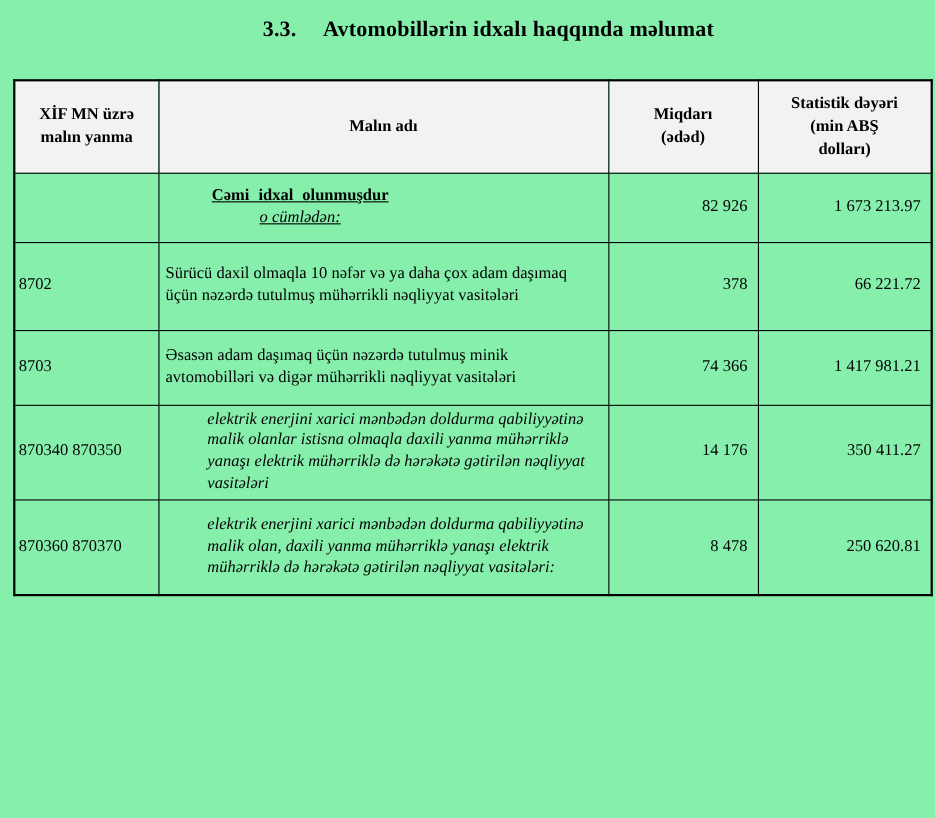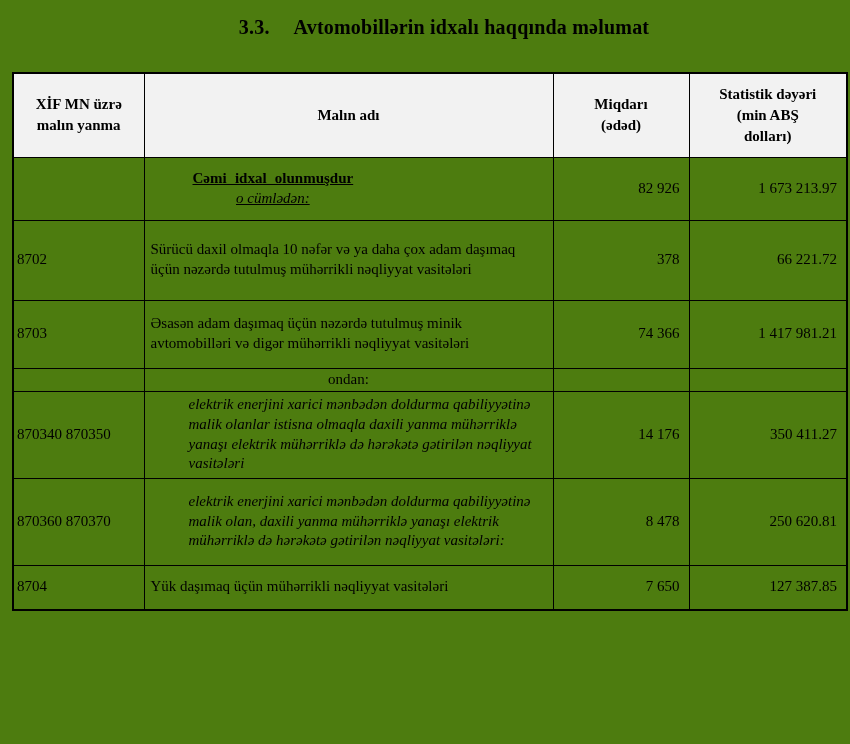--- a/index.html
+++ b/index.html
@@ -6,21 +6,21 @@
     margin: 0;
     padding: 0;
     background: #ffffff;
     font-family: "Liberation Serif", "DejaVu Serif", serif;
     color: #000000;
   }
   .page {
     position: relative;
     width: 850px;
     height: 744px;
-    background: #4d7c0f;
+    background: #86efac;
     overflow: hidden;
   }
   .title {
     position: absolute;
     top: 16px;
     left: 0;
     width: 850px;
     text-align: center;
     padding-left: 38px;
     box-sizing: border-box;
@@ -130,40 +130,28 @@
           <td class="name">Sürücü daxil olmaqla 10 nəfər və ya daha çox adam daşımaq üçün nəzərdə tutulmuş mühərrikli nəqliyyat vasitələri</td>
           <td class="qty">378</td>
           <td class="val">66 221.72</td>
         </tr>
         <tr class="normal">
           <td class="code">8703</td>
           <td class="name">Əsasən adam daşımaq üçün nəzərdə tutulmuş minik avtomobilləri və digər mühərrikli nəqliyyat vasitələri</td>
           <td class="qty">74 366</td>
           <td class="val">1 417 981.21</td>
         </tr>
-        <tr class="subheader">
-          <td class="code"></td>
-          <td class="name">ondan:</td>
-          <td class="qty"></td>
-          <td class="val"></td>
-        </tr>
         <tr class="italic">
           <td class="code">870340 870350</td>
           <td class="name">elektrik enerjini xarici mənbədən doldurma qabiliyyətinə malik olanlar istisna olmaqla daxili yanma mühərriklə yanaşı elektrik mühərriklə də hərəkətə gətirilən nəqliyyat vasitələri</td>
           <td class="qty">14 176</td>
           <td class="val">350 411.27</td>
         </tr>
         <tr class="italic">
           <td class="code">870360 870370</td>
           <td class="name">elektrik enerjini xarici mənbədən doldurma qabiliyyətinə malik olan, daxili yanma mühərriklə yanaşı elektrik mühərriklə də hərəkətə gətirilən nəqliyyat vasitələri:</td>
           <td class="qty">8 478</td>
           <td class="val">250 620.81</td>
         </tr>
-        <tr class="normal">
-          <td class="code">8704</td>
-          <td class="name">Yük daşımaq üçün mühərrikli nəqliyyat vasitələri</td>
-          <td class="qty">7 650</td>
-          <td class="val">127 387.85</td>
-        </tr>
       </tbody>
   </table>
 
 </div>
 
 </body></html>

